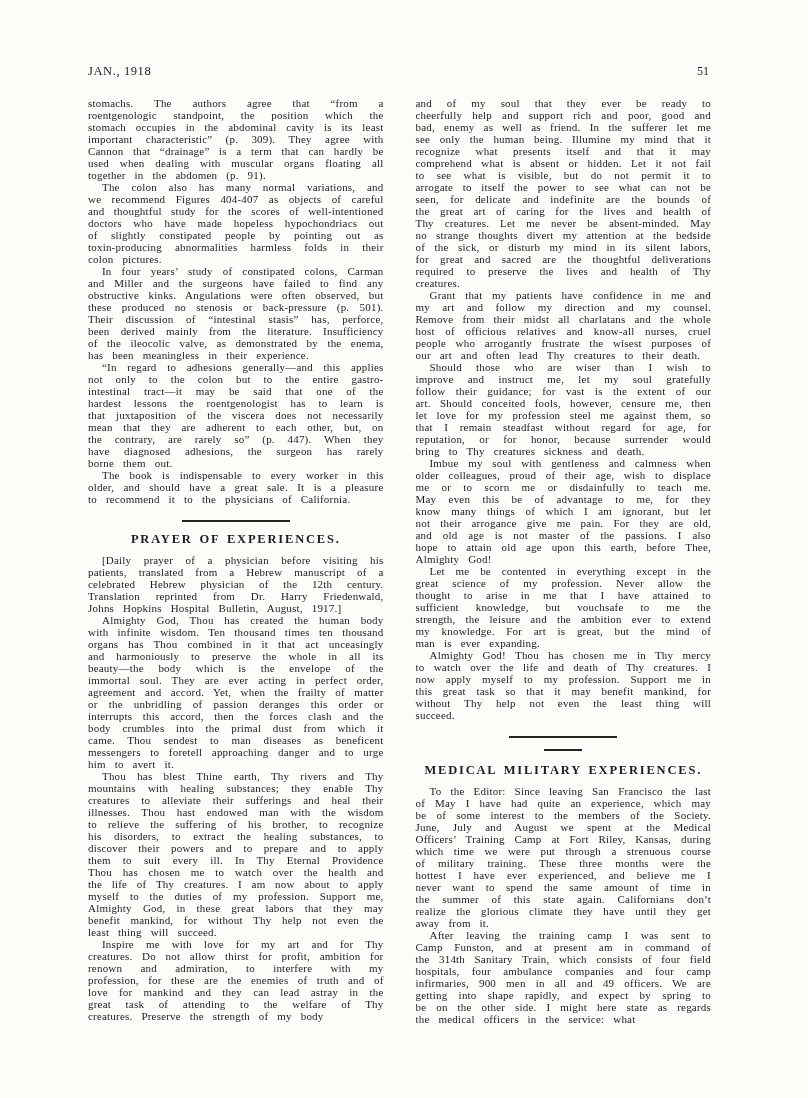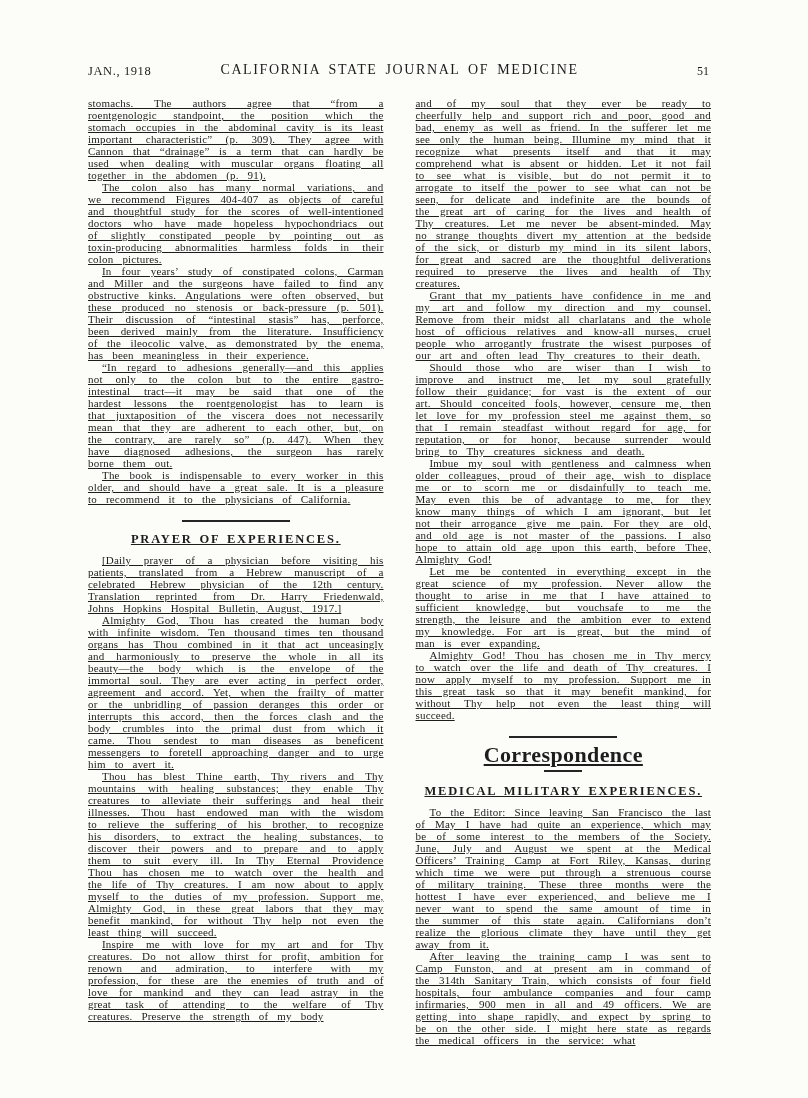--- a/index.html
+++ b/index.html
@@ -4,21 +4,20 @@
 <style>
   html, body { margin: 0; padding: 0; background: #e9e9e6; }
   .page {
     position: relative;
     width: 808px; height: 1098px;
     margin: 0;
     background: #fcfcf9;
     overflow: hidden;
     color: #1d1d1d;
     font-family: "Liberation Serif", "DejaVu Serif", serif;
-    text-decoration: underline;
   }
   .page-header {
     position: relative;
     margin: 62px 97px 0 88px;
     height: 18px;
   }
   .hdr-date {
     position: absolute; left: 0; top: 2px;
     font-size: 12.5px; letter-spacing: 0.6px;
   }
@@ -76,21 +75,20 @@
     margin: 0 0 2px 0;
   }
 </style>
 </head>
 <body>
 
 <div class="page">
 
   <div class="page-header">
     <span class="hdr-date">JAN., 1918</span>
-    <span class="hdr-title">CALIFORNIA STATE JOURNAL OF MEDICINE</span>
     <span class="hdr-page-num">51</span>
   </div>
 
   <div class="columns">
 
     <div class="col">
       <div class="cont">
           <p>stomachs.  The authors agree that “from a roentgenologic standpoint, the position which the stomach occupies in the abdominal cavity is its least important characteristic” (p. 309).  They agree with Cannon that “drainage” is a term that can hardly be used when dealing with muscular organs floating all together in the abdomen (p. 91).</p>
           <p>The colon also has many normal variations, and we recommend Figures 404-407 as objects of careful and thoughtful study for the scores of well-intentioned doctors who have made hopeless hypochondriacs out of slightly constipated people by pointing out as toxin-producing abnormalities harmless folds in their colon pictures.</p>
           <p>In four years’ study of constipated colons, Carman and Miller and the surgeons have failed to find any obstructive kinks.  Angulations were often observed, but these produced no stenosis or back-pressure (p. 501).  Their discussion of “intestinal stasis” has, perforce, been derived mainly from the literature.  Insufficiency of the ileocolic valve, as demonstrated by the enema, has been meaningless in their experience.</p>
@@ -110,21 +108,20 @@
     <div class="col">
       <div class="cont">
           <p>and of my soul that they ever be ready to cheerfully help and support rich and poor, good and bad, enemy as well as friend.  In the sufferer let me see only the human being.  Illumine my mind that it recognize what presents itself and that it may comprehend what is absent or hidden.  Let it not fail to see what is visible, but do not permit it to arrogate to itself the power to see what can not be seen, for delicate and indefinite are the bounds of the great art of caring for the lives and health of Thy creatures.  Let me never be absent-minded.  May no strange thoughts divert my attention at the bedside of the sick, or disturb my mind in its silent labors, for great and sacred are the thoughtful deliverations required to preserve the lives and health of Thy creatures.</p>
           <p>Grant that my patients have confidence in me and my art and follow my direction and my counsel. Remove from their midst all charlatans and the whole host of officious relatives and know-all nurses, cruel people who arrogantly frustrate the wisest purposes of our art and often lead Thy creatures to their death.</p>
           <p>Should those who are wiser than I wish to improve and instruct me, let my soul gratefully follow their guidance; for vast is the extent of our art.  Should conceited fools, however, censure me, then let love for my profession steel me against them, so that I remain steadfast without regard for age, for reputation, or for honor, because surrender would bring to Thy creatures sickness and death.</p>
           <p>Imbue my soul with gentleness and calmness when older colleagues, proud of their age, wish to displace me or to scorn me or disdainfully to teach me.  May even this be of advantage to me, for they know many things of which I am ignorant, but let not their arrogance give me pain.  For they are old, and old age is not master of the passions.  I also hope to attain old age upon this earth, before Thee, Almighty God!</p>
           <p>Let me be contented in everything except in the great science of my profession.  Never allow the thought to arise in me that I have attained to sufficient knowledge, but vouchsafe to me the strength, the leisure and the ambition ever to extend my knowledge.  For art is great, but the mind of man is ever expanding.</p>
           <p>Almighty God!  Thou has chosen me in Thy mercy to watch over the life and death of Thy creatures.  I now apply myself to my profession. Support me in this great task so that it may benefit mankind, for without Thy help not even the least thing will succeed.</p>
         </div>
       <hr class="rule rule-med">
-      <h2 class="big-head">Correspondence</h2>
       <hr class="rule rule-short">
       <h3 class="sub-head">MEDICAL MILITARY EXPERIENCES.</h3>
       <div>
           <p>To the Editor:  Since leaving San Francisco the last of May I have had quite an experience, which may be of some interest to the members of the Society.  June, July and August we spent at the Medical Officers’ Training Camp at Fort Riley, Kansas, during which time we were put through a strenuous course of military training.  These three months were the hottest I have ever experienced, and believe me I never want to spend the same amount of time in the summer of this state again. Californians don’t realize the glorious climate they have until they get away from it.</p>
           <p>After leaving the training camp I was sent to Camp Funston, and at present am in command of the 314th Sanitary Train, which consists of four field hospitals, four ambulance companies and four camp infirmaries, 900 men in all and 49 officers. We are getting into shape rapidly, and expect by spring to be on the other side.  I might here state as regards the medical officers in the service: what</p>
         </div>
     </div>
 
   </div>
 </div>

